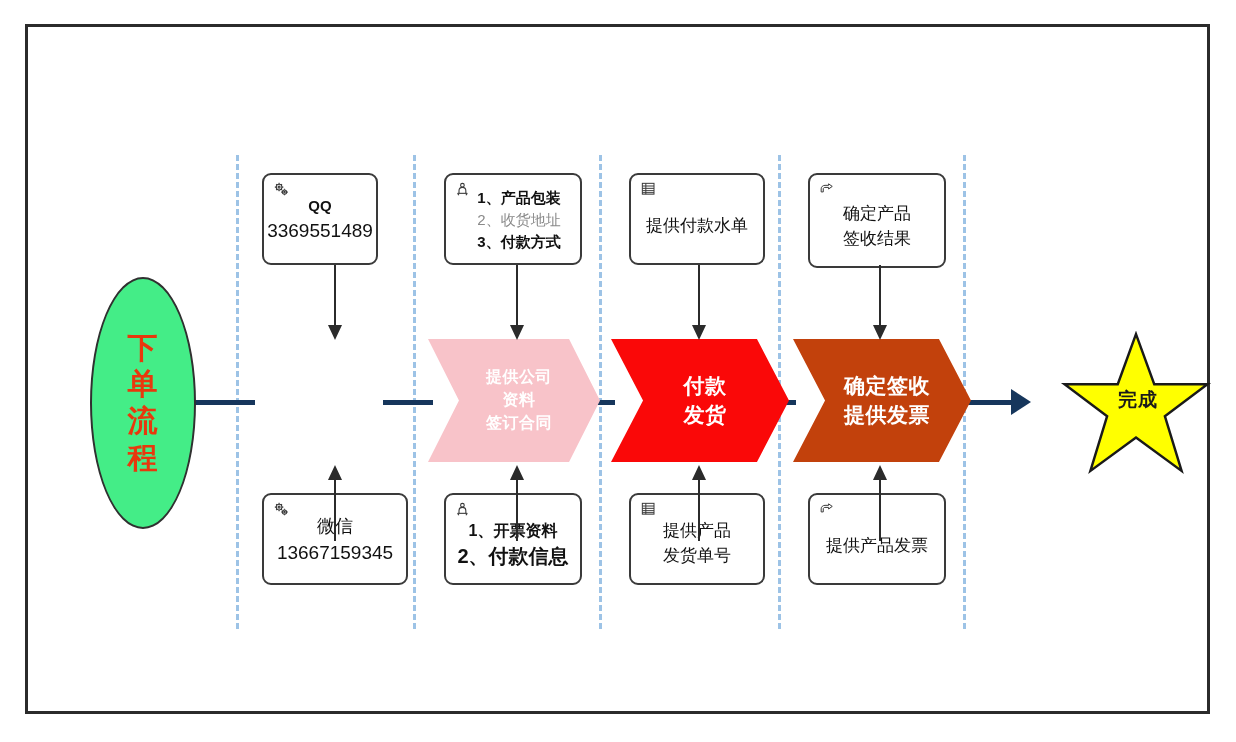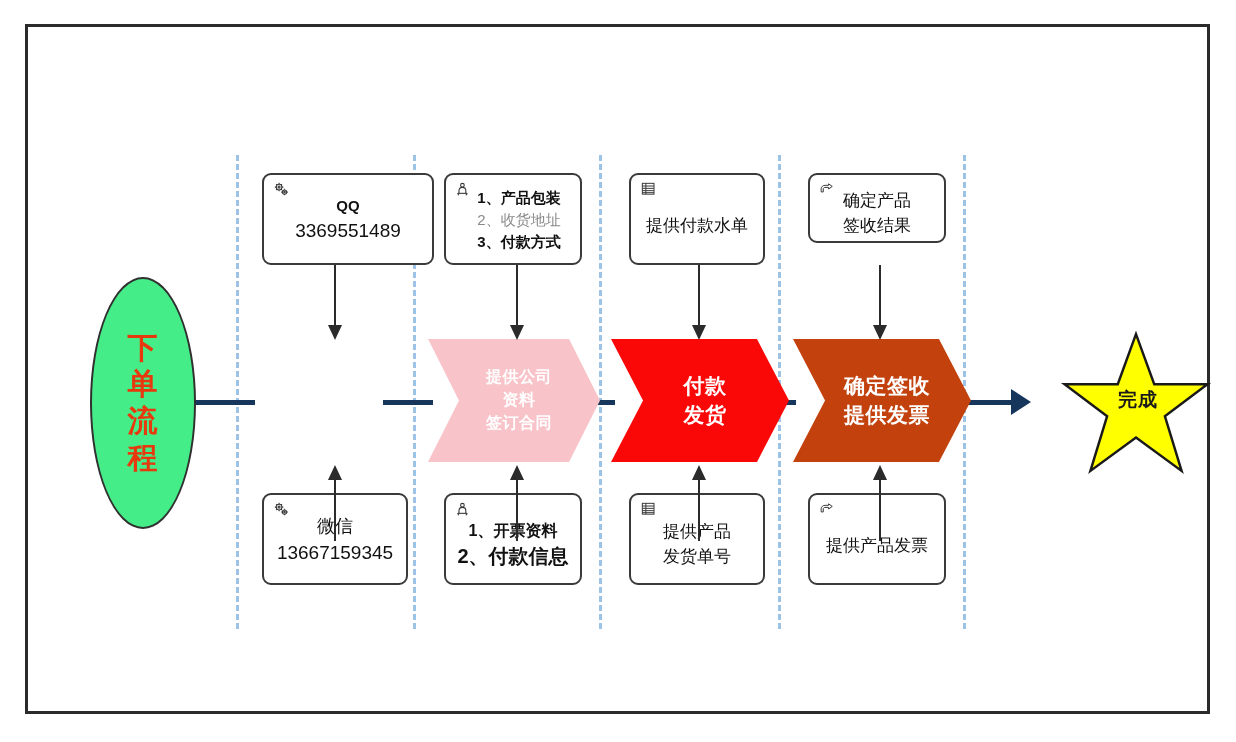--- a/index.html
+++ b/index.html
@@ -192,21 +192,21 @@
     <div class="flowline" style="left:535px; width:52px;"></div>
     <div class="flowline" style="left:718px; width:50px;"></div>
     <div class="flowline" style="left:900px; width:86px;"></div>
     <div class="flowline-arrowhead" style="left:983px;"></div>
 
     <div id="start-oval">
       <div class="txt">下<br>单<br>流<br>程</div>
     </div>
 
 
-    <div class="infobox" style="left:234px; top:146px; width:172px; height:92px;text-align:right;">
+    <div class="infobox" style="left:234px; top:146px; width:116px; height:92px;text-align:right;">
       <svg class="box-icon" viewBox="0 0 24 24">
         <g fill="none" stroke="#3a3a3a" stroke-width="1.3">
           <circle cx="8.5" cy="8.5" r="3.4"></circle>
           <circle cx="8.5" cy="8.5" r="1.2"></circle>
           <path d="M8.5 3.4v1.6M8.5 12v1.6M3.4 8.5h1.6M12 8.5h1.6M5 5l1.1 1.1M10.9 10.9L12 12M12 5l-1.1 1.1M6.1 10.9L5 12"></path>
           <circle cx="15" cy="14.5" r="2.6"></circle>
           <circle cx="15" cy="14.5" r="0.9"></circle>
           <path d="M15 10.6v1.2M15 17.2v1.2M11.1 14.5h1.2M17.7 14.5h1.2"></path>
         </g>
       </svg>
@@ -301,36 +301,36 @@
     <div class="conn" style="left:670px; top:238px; height:64px;"></div>
     <div class="arrow-down" style="left:664px; top:298px;"></div>
 
     <div class="infobox" style="left:601px; top:466px; width:136px; height:92px;">
       <svg class="box-icon" viewBox="0 0 24 24">
         <g fill="none" stroke="#3a3a3a" stroke-width="1.2">
           <rect x="4" y="4" width="14" height="13"></rect>
           <path d="M4 7.2h14M4 10h14M4 12.8h14M4 15.2h14M8.2 4v13"></path>
         </g>
       </svg>
-      <div class="body" style="padding-top:14px;">
+      <div class="body" style="padding-top:14px;font-family:Liberation Mono, monospace;">
         <div class="line" style="font-size:17px;">提供产品</div>
         <div class="line" style="font-size:17px;">发货单号</div>
       </div>
     </div>
     <div class="conn" style="left:670px; top:452px; height:62px;"></div>
     <div class="arrow-up" style="left:664px; top:438px;"></div>
 
     <div class="chevron big" style="left:765px; width:178px; background:#c2410c;">
       <div class="txt">
         <span>确定签收</span><br>
         <span>提供发票</span>
       </div>
     </div>
 
-    <div class="infobox" style="left:780px; top:146px; width:138px; height:70px;">
+    <div class="infobox" style="left:780px; top:146px; width:138px; height:95px;">
       <svg class="box-icon" viewBox="0 0 24 24">
         <g fill="none" stroke="#3a3a3a" stroke-width="1.2" stroke-linejoin="round">
           <path d="M3.8 10.6c0-2.4 2-4.2 4.6-4.2h4.3V4.6l4.4 3.1-4.4 3.1V8.9H8.4c-1.2 0-2.1.8-2.1 1.8v3.6H3.8z"></path>
         </g>
       </svg>
       <div class="body" style="padding-top:14px;">
         <div class="line" style="font-size:17px;">确定产品</div>
         <div class="line" style="font-size:17px;">签收结果</div>
       </div>
     </div>

